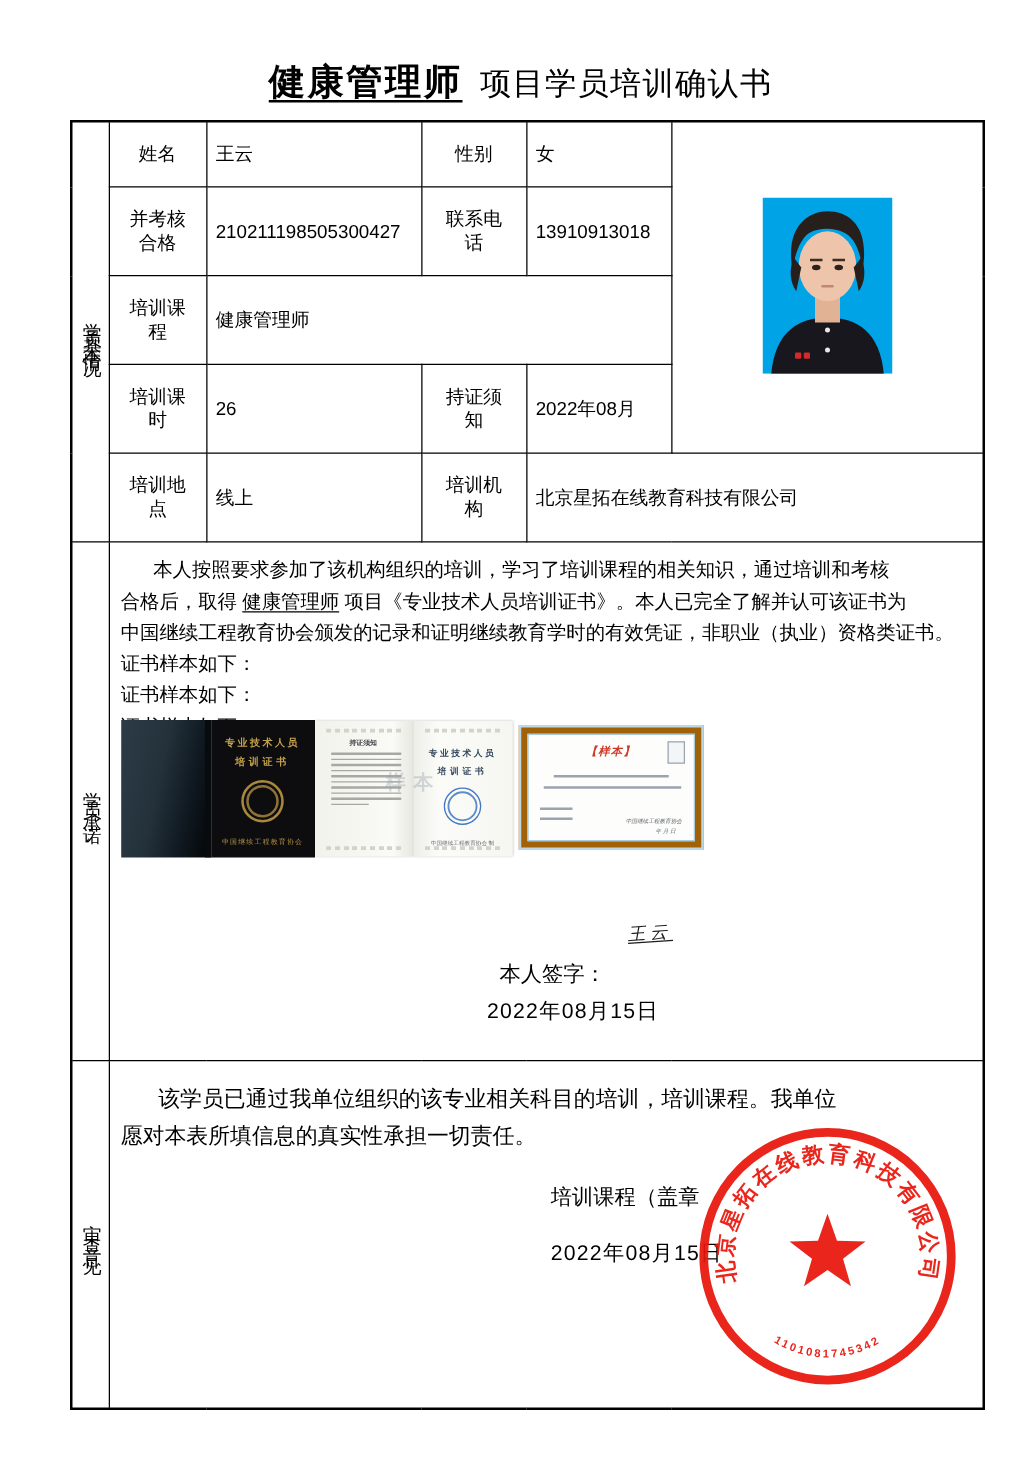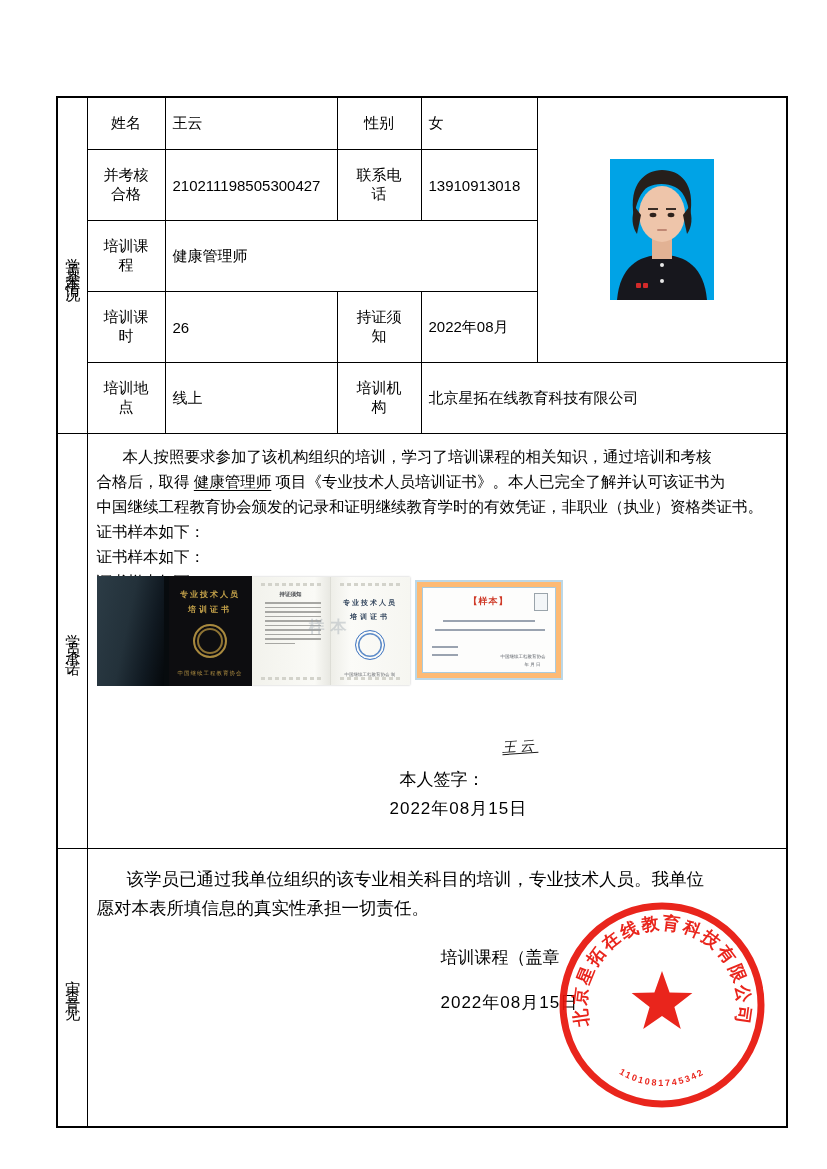--- a/index.html
+++ b/index.html
@@ -62,22 +62,22 @@
   .pageR .it2 { text-align:center; font-size:7px; font-weight:bold; letter-spacing:3px;
       color:#33465e; margin-top:4px; white-space:nowrap; }
   .seal-blue { width:30px; height:30px; border-radius:50%; margin:8px auto 0;
       border:1.5px solid #4277c2; box-shadow:inset 0 0 0 2px #fbfbf8, inset 0 0 0 3.5px #5e8cc9; }
   .pageR .org2 { position:absolute; bottom:8px; left:0; width:100%; text-align:center;
       font-size:4.5px; color:#6a6d72; white-space:nowrap; }
   .certC .wm { position:absolute; left:50%; top:46%; transform:translate(-50%,-50%);
       font-size:16px; letter-spacing:6px; color:rgba(150,160,170,.38); font-weight:bold; }
 
   .certD { width:148px; height:100px; margin-left:5px; margin-top:4px;
-      background:#fdba74; padding:7px; position:relative;
-      box-shadow:inset 0 0 0 2px #bcd7e6; }
+      background:#a16207; padding:7px; position:relative;
+      box-shadow:inset 0 0 0 2px #bcd7e6;font-style:italic; }
   .certD .inner { width:100%; height:100%; background:#fdfdfc; border:1px solid #a9cbdd; position:relative; }
   .certD .tag { position:absolute; top:7px; left:0; width:100%; text-align:center;
       font-size:9px; font-weight:bold; color:#cf3a28; letter-spacing:1px; }
   .certD .pbox { position:absolute; top:5px; right:7px; width:14px; height:18px;
       border:1px solid #9aa4ab; background:#f3f6f8; }
   .dline { position:absolute; height:2px; background:#9aa3b0; }
   .certD .org3 { position:absolute; right:9px; bottom:13px; font-size:4.5px; color:#5f646b; white-space:nowrap; }
   .certD .dt { position:absolute; right:14px; bottom:5px; font-size:4.5px; color:#5f646b; white-space:nowrap; }
 
   .handsign { position:absolute; left:414px; top:304px; font-size:14px; font-style:italic;
@@ -95,20 +95,23 @@
   .stamp { position:absolute; left:468px; top:50px; width:212px; height:212px; opacity:.93; }
 
   
   .photo-svg { display:inline-block; }
 </style>
 </head>
 <body>
 
 <div class="page">
 
+  <div class="doc-title">
+    <span class="brand">健康管理师</span><span class="suffix">项目学员培训确认书</span>
+  </div>
 
   <table class="form">
     <colgroup>
       <col style="width:30px">
         <col style="width:78px">
         <col style="width:172px">
       <col style="width:84px">
         <col style="width:116px">
         <col style="width:250px">
     </colgroup>
@@ -233,21 +236,21 @@
         </div>
       </td>
     </tr>
 
     <tr>
       <td class="vlabel">
         <span class="vtext" style="letter-spacing:9px">审查意见</span>
       </td>
       <td class="section-cell" colspan="5">
         <div class="review-wrap">
-          <div class="review-line indent2">该学员已通过我单位组织的该专业相关科目的培训，专业技术人员。我单位</div>
+          <div class="review-line indent2">该学员已通过我单位组织的该专业相关科目的培训，培训课程。我单位</div>
           <div class="review-line">愿对本表所填信息的真实性承担一切责任。</div>
           <div class="unit-label">培训课程（盖章</div>
           <div class="unit-date">2022年08月15日</div>
 
           <svg class="stamp" viewBox="0 0 212 212">
             <defs>
               <path id="arcTop" d="M 37.1,138.1 A 76,76 0 1 1 174.9,138.1" fill="none"></path>
               <path id="arcBottom" d="M 41.3,154.7 A 81,81 0 0 0 170.7,154.7" fill="none"></path>
             </defs>
             <g fill="#e8150b">

